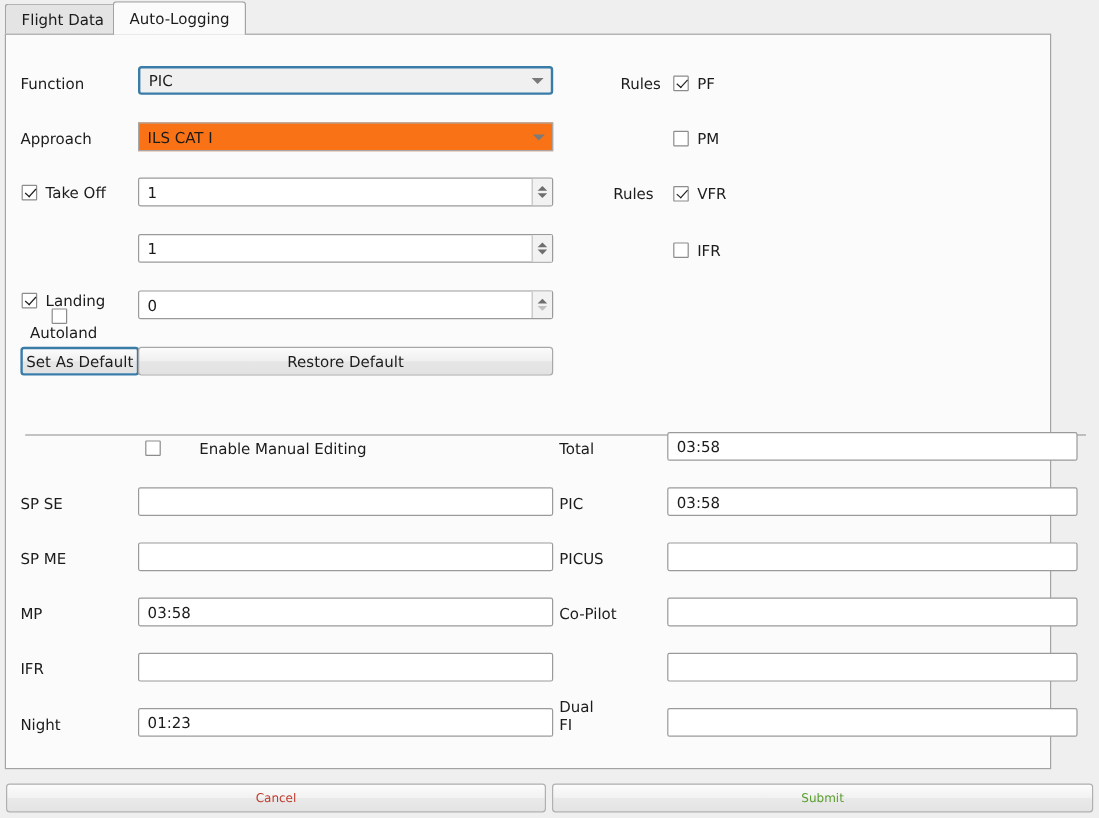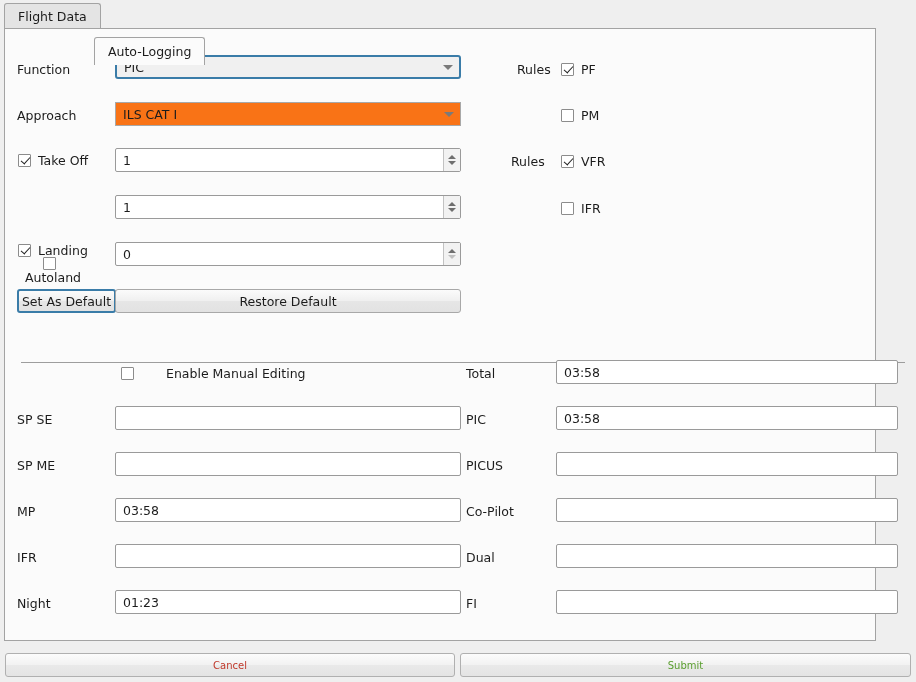--- a/index.html
+++ b/index.html
@@ -33,21 +33,20 @@
     color: #1c1c1c;
     white-space: nowrap;
     cursor: pointer;
   }
   .tab.active {
     top: 1px;
     height: 28px;
     background: #fbfbfb;
     border-color: #a3a3a3;
     z-index: 3;
-    margin-top: 36px;
   }
 
   
   #panel {
     position: absolute;
     left: 4px; top: 28px;
     width: 872px; height: 613px;
     background: #fbfbfb;
     border: 1px solid #a3a3a3;
     z-index: 1;
@@ -359,21 +358,21 @@
   <div class="lbl" style="left:461px; top:431px;">PICUS</div>
   <div class="tin" style="left:551px; top:423px; width:342px;">
       <span></span>
     </div>
 
   <div class="lbl" style="left:461px; top:477px;">Co-Pilot</div>
   <div class="tin" style="left:551px; top:469px; width:342px;">
       <span></span>
     </div>
 
-  <div class="lbl" style="left:461px; top:523px;text-align:center;">Dual</div>
+  <div class="lbl" style="left:461px; top:554px;text-align:center;">Dual</div>
   <div class="tin" style="left:551px; top:515px; width:342px;">
       <span></span>
     </div>
 
   <div class="lbl" style="left:461px; top:569px;">FI</div>
   <div class="tin" style="left:551px; top:561px; width:342px;">
       <span></span>
     </div>
 
 </div>

